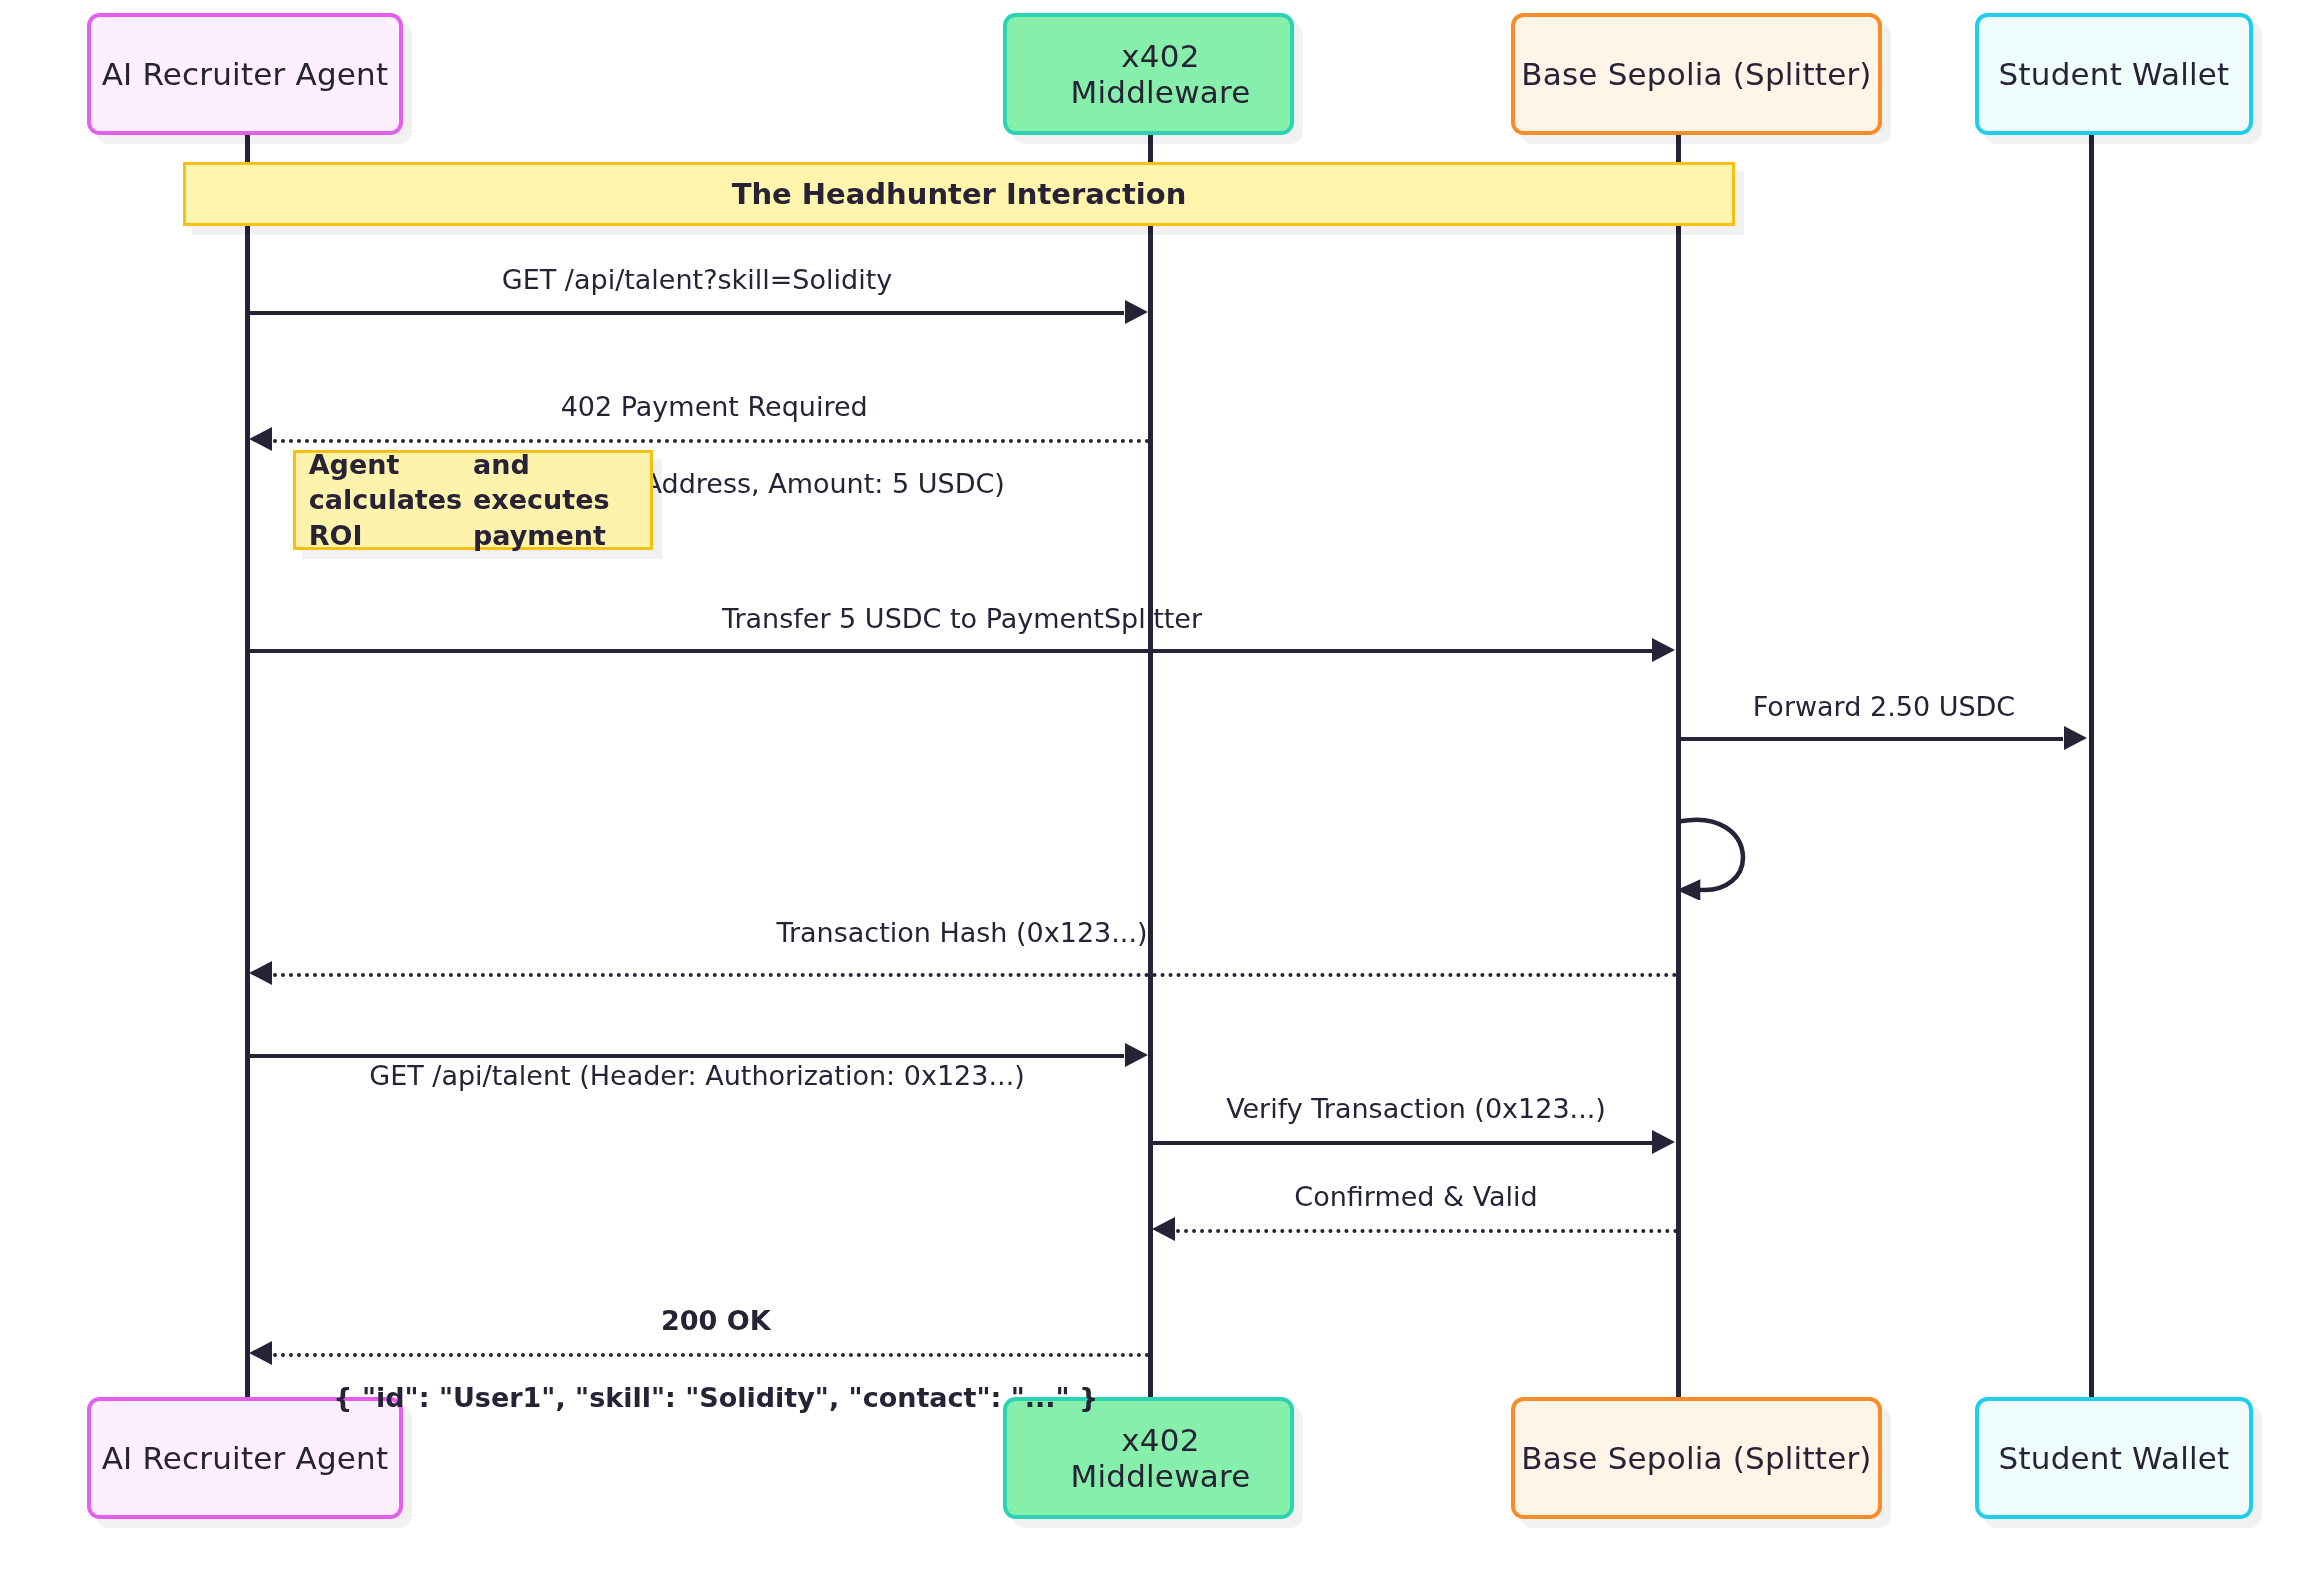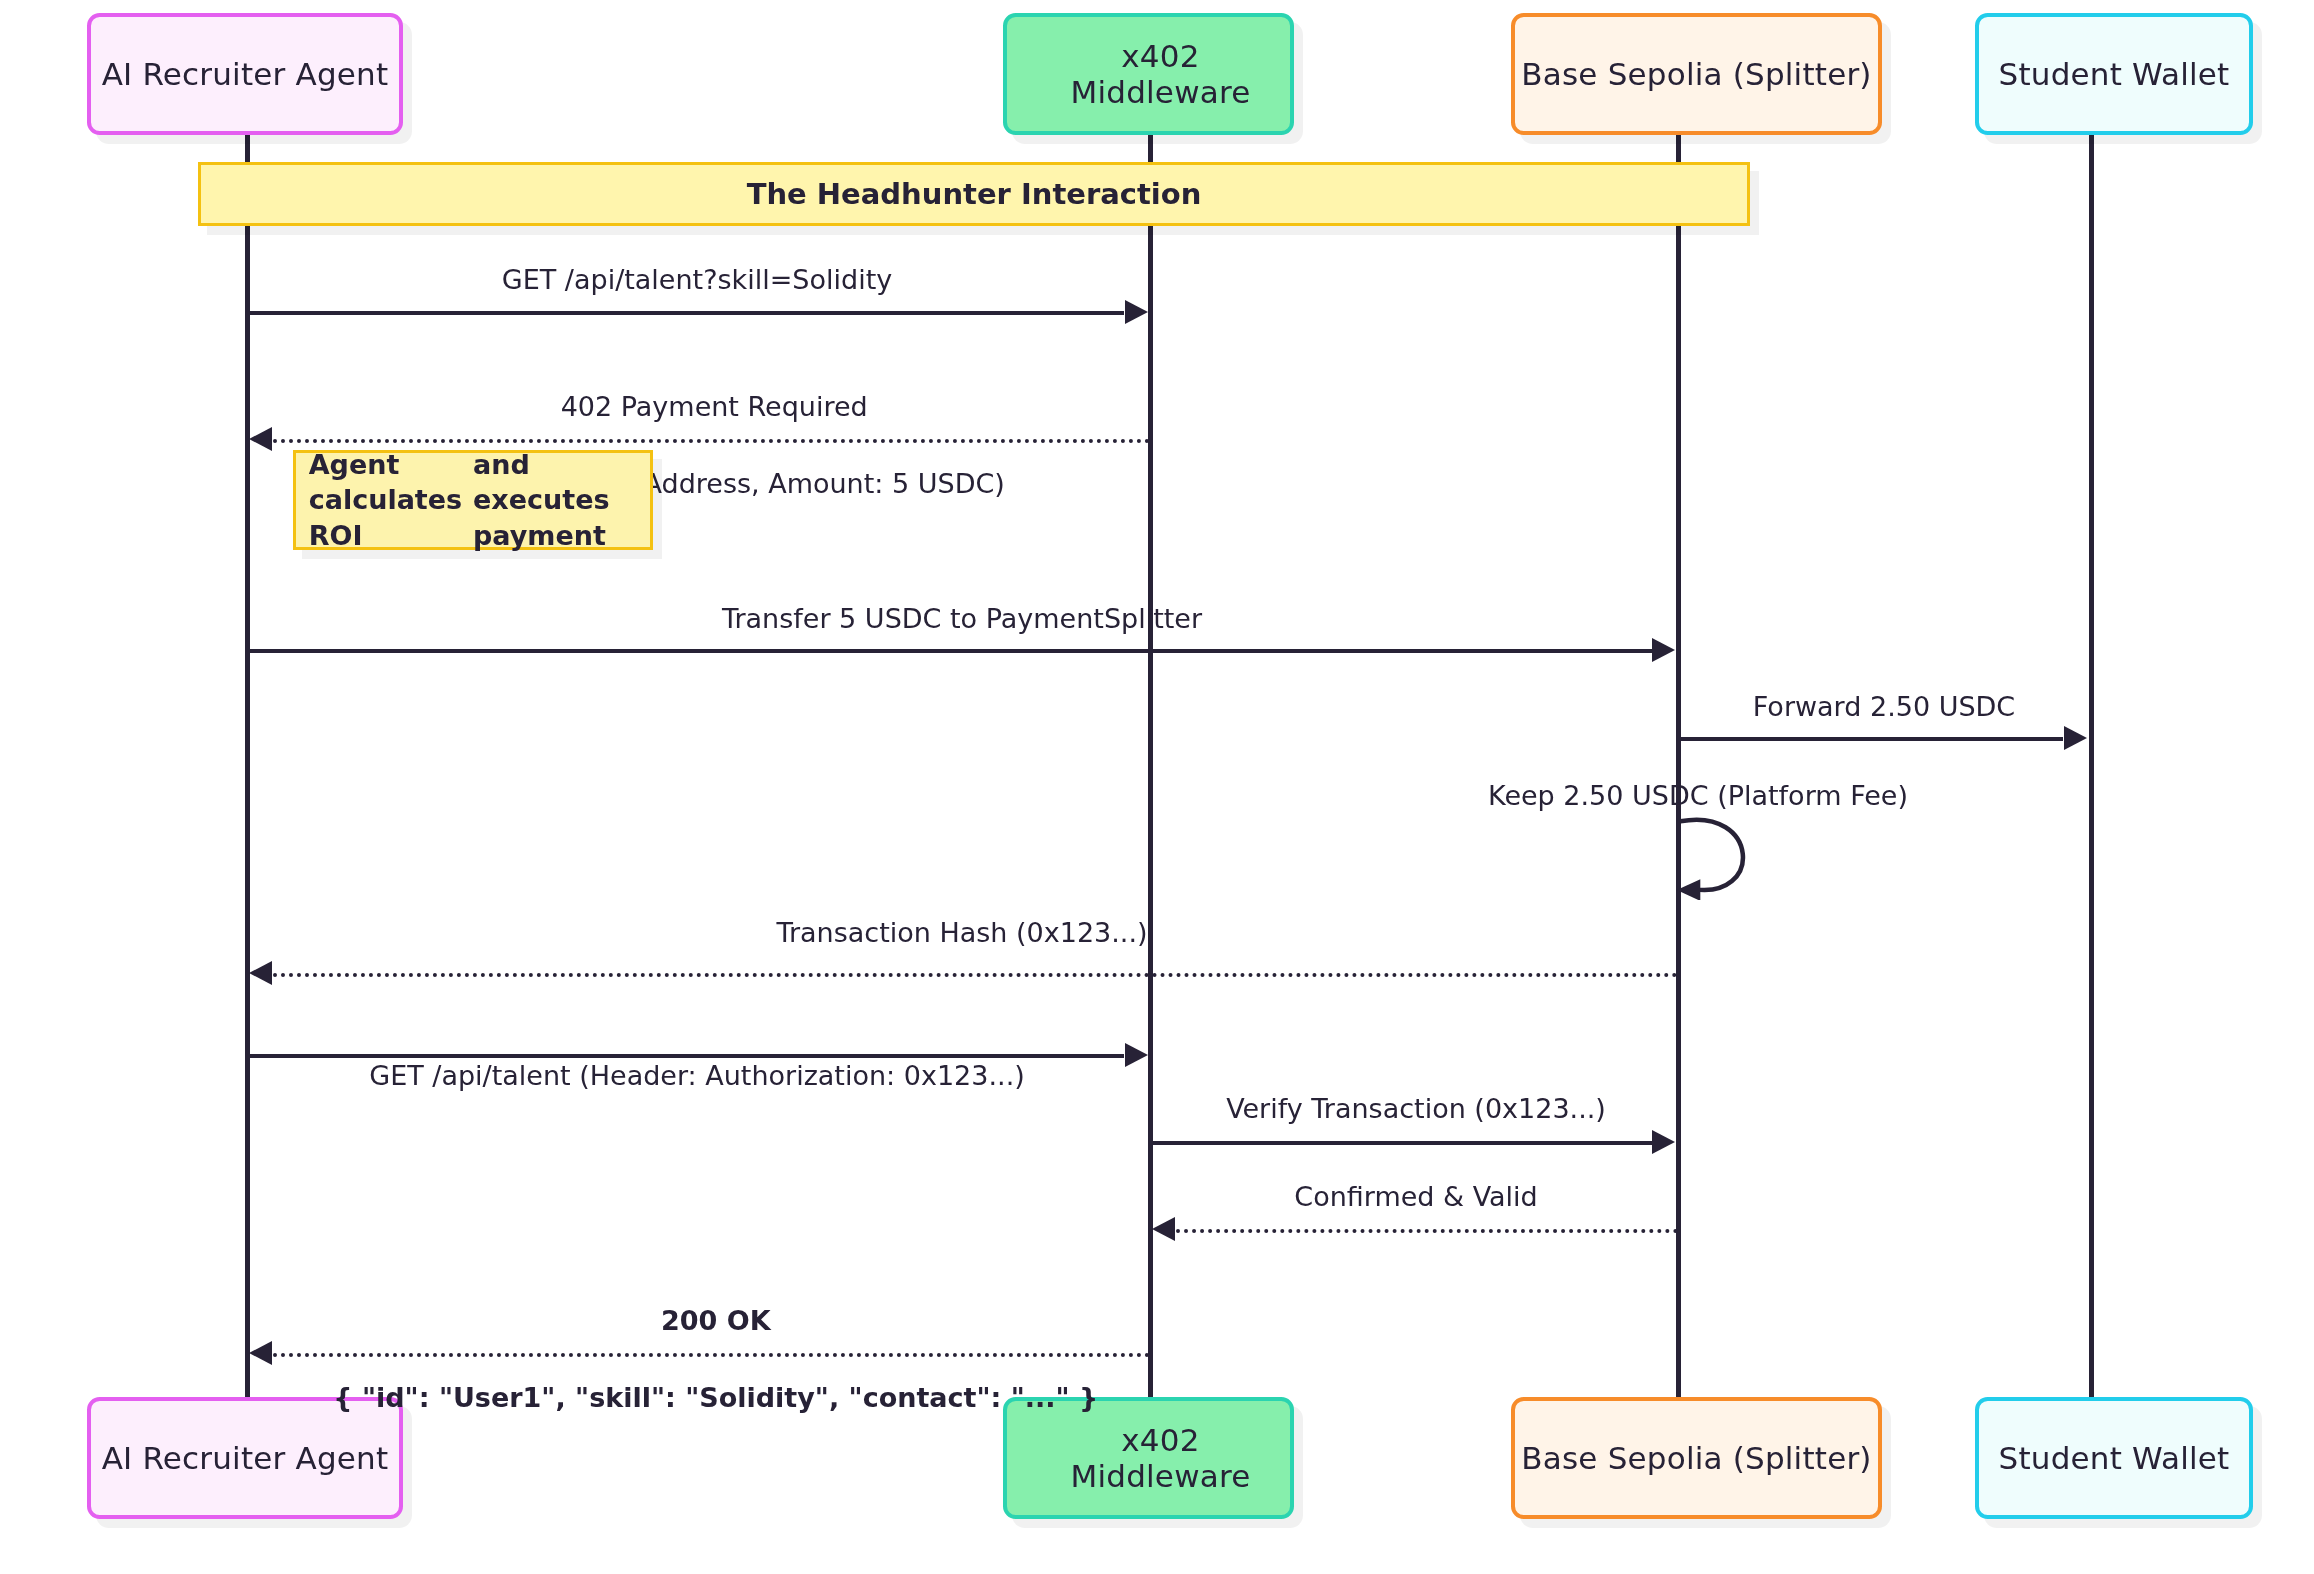--- a/index.html
+++ b/index.html
@@ -103,21 +103,21 @@
   <div class="actor a2" style="left:1003px; top:1397px; width:291px; height:122px;">
     <span>x402 Middleware</span>
   </div>
   <div class="actor a3" style="left:1511px; top:1397px; width:371px; height:122px;">
     <span>Base Sepolia (Splitter)</span>
   </div>
   <div class="actor a4" style="left:1975px; top:1397px; width:278px; height:122px;">
     <span>Student Wallet</span>
   </div>
 
-  <div class="banner" style="left:198px; top:162px; width:1552px; height:64px;">
+  <div class="banner" style="left:183px; top:162px; width:1552px; height:64px;">
     <span>The Headhunter Interaction</span>
   </div>
 
   <div class="msg-label" style="left:697px; top:261px;">GET /api/talent?skill=Solidity</div>
   <div class="arrow-line" style="left:247px; top:311px; width:877px;"></div>
   <div class="arrow-head right" style="left:1125px; top:300px;"></div>
 
   <div class="msg-label" style="left:697px; top:350px;">
     <span>402 Payment Required</span><br>
     <span>(Params: Target Address, Amount: 5 USDC)</span>
@@ -131,21 +131,20 @@
   </div>
 
   <div class="msg-label" style="left:962px; top:600px;">Transfer 5 USDC to PaymentSplitter</div>
   <div class="arrow-line" style="left:247px; top:649px; width:1405px;"></div>
   <div class="arrow-head right" style="left:1652px; top:638px;"></div>
 
   <div class="msg-label" style="left:1884px; top:688px;">Forward 2.50 USDC</div>
   <div class="arrow-line" style="left:1677px; top:737px; width:386px;"></div>
   <div class="arrow-head right" style="left:2064px; top:726px;"></div>
 
-  <div class="msg-label" style="left:1698px; top:777px;">Keep 2.50 USDC (Platform Fee)</div>
   <svg class="selfloop" style="left:1673px; top:814px;" width="118" height="86" viewBox="0 0 130 95">
     <path d="M 8 8 C 95 -8, 100 95, 22 83" fill="none" stroke="#272236" stroke-width="5"></path>
     <polygon points="30,72 30,96 4,84" fill="#272236"></polygon>
   </svg>
 
   <div class="msg-label" style="left:962px; top:914px;">Transaction Hash (0x123...)</div>
   <div class="arrow-line dotted" style="left:273px; top:973px; width:1405px;"></div>
   <div class="arrow-head left" style="left:249px; top:961px;"></div>
 
   <div class="msg-label" style="left:697px; top:1057px;">GET /api/talent (Header: Authorization: 0x123...)</div>

